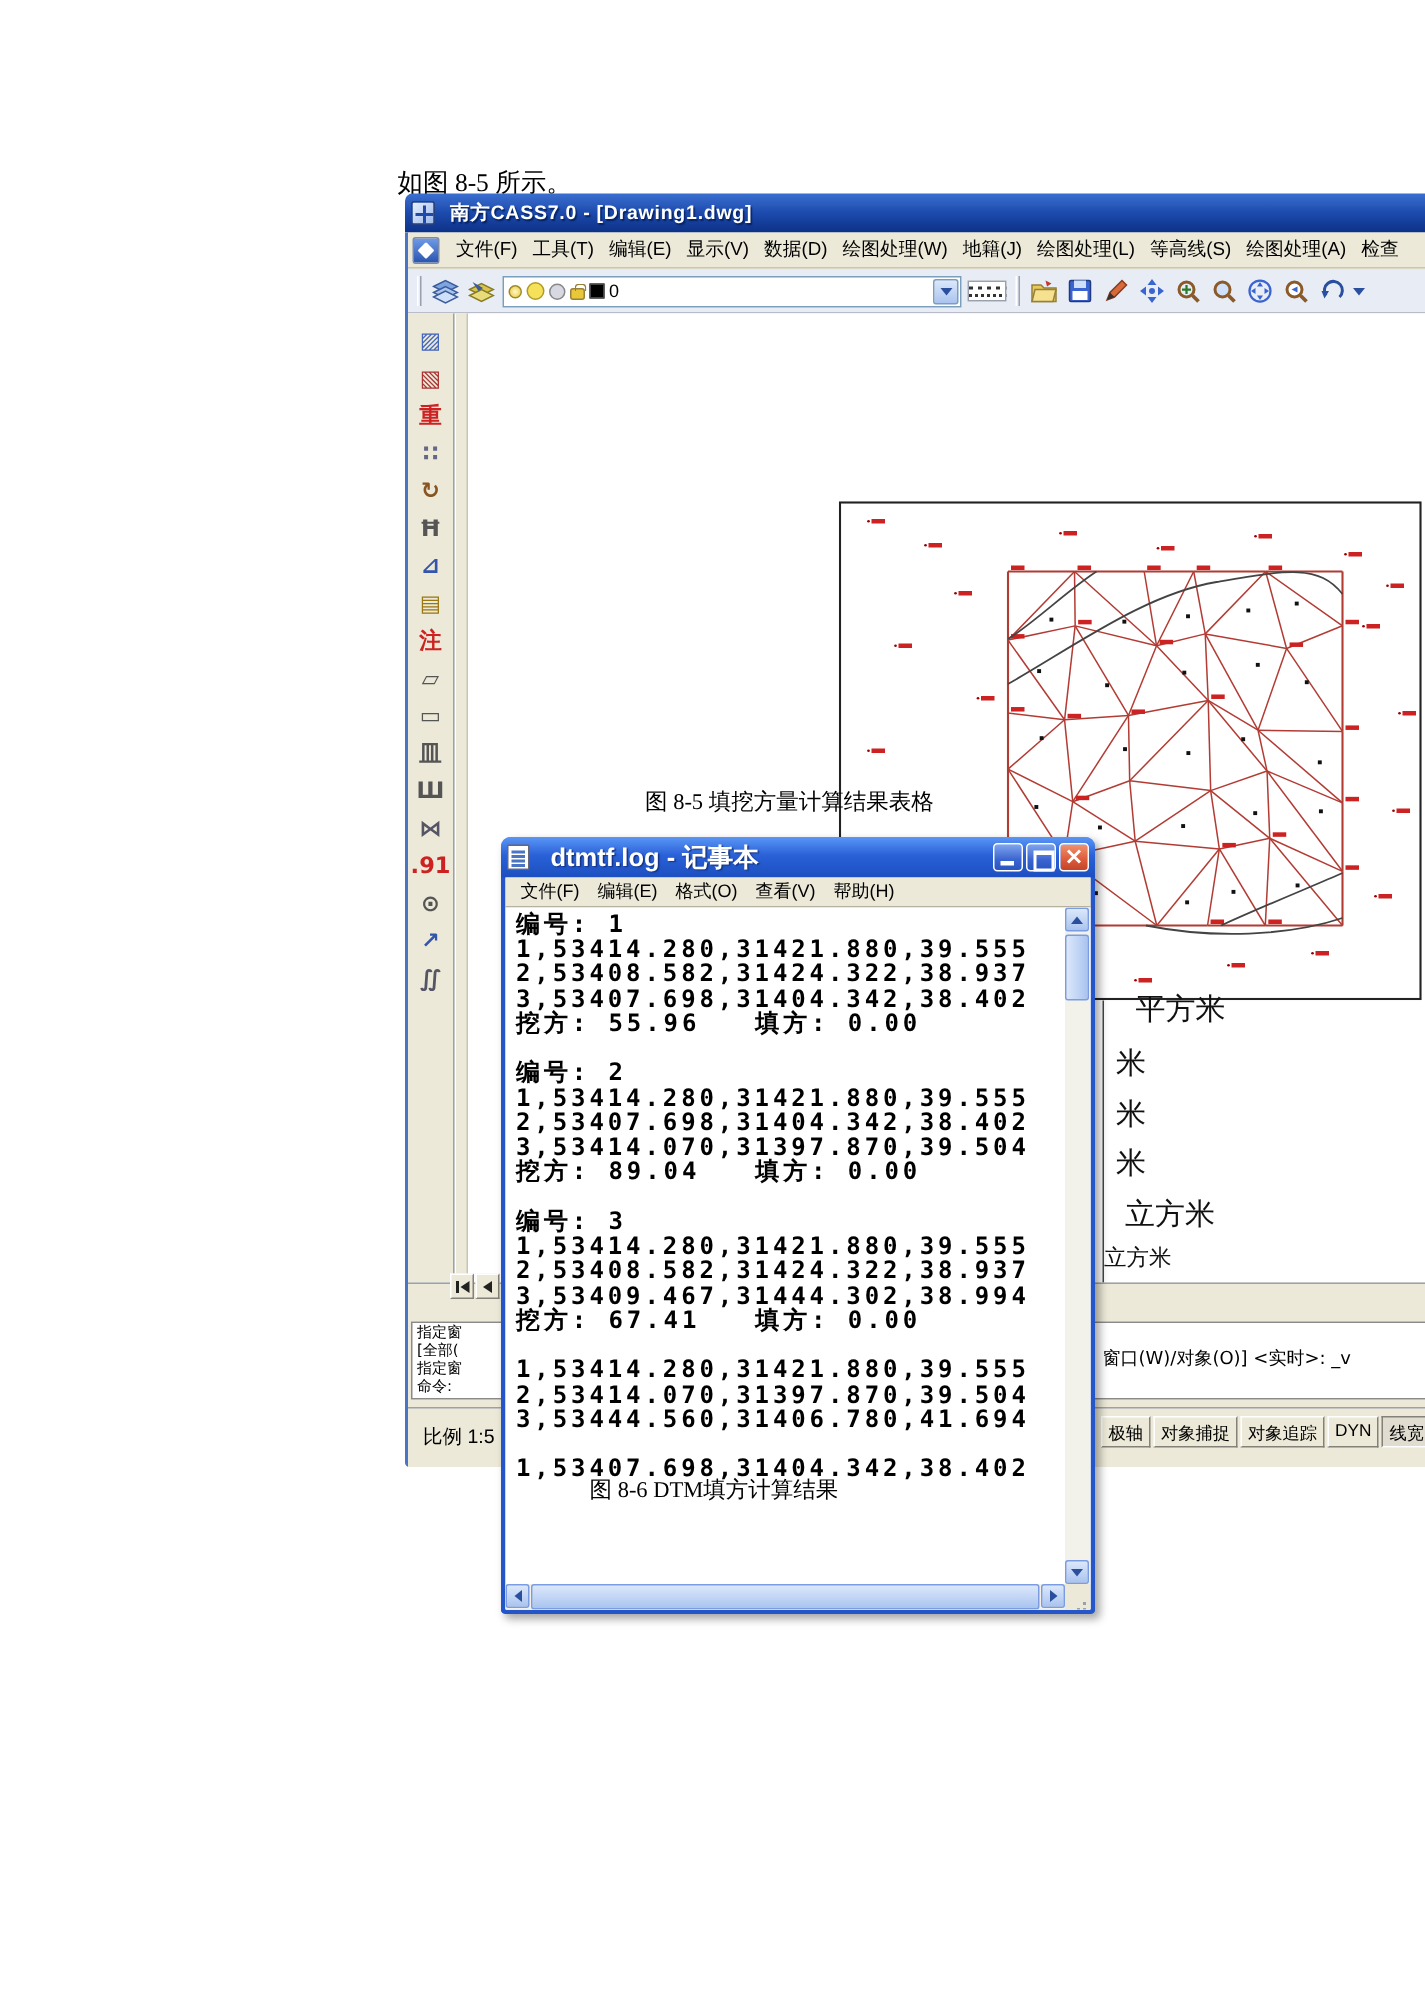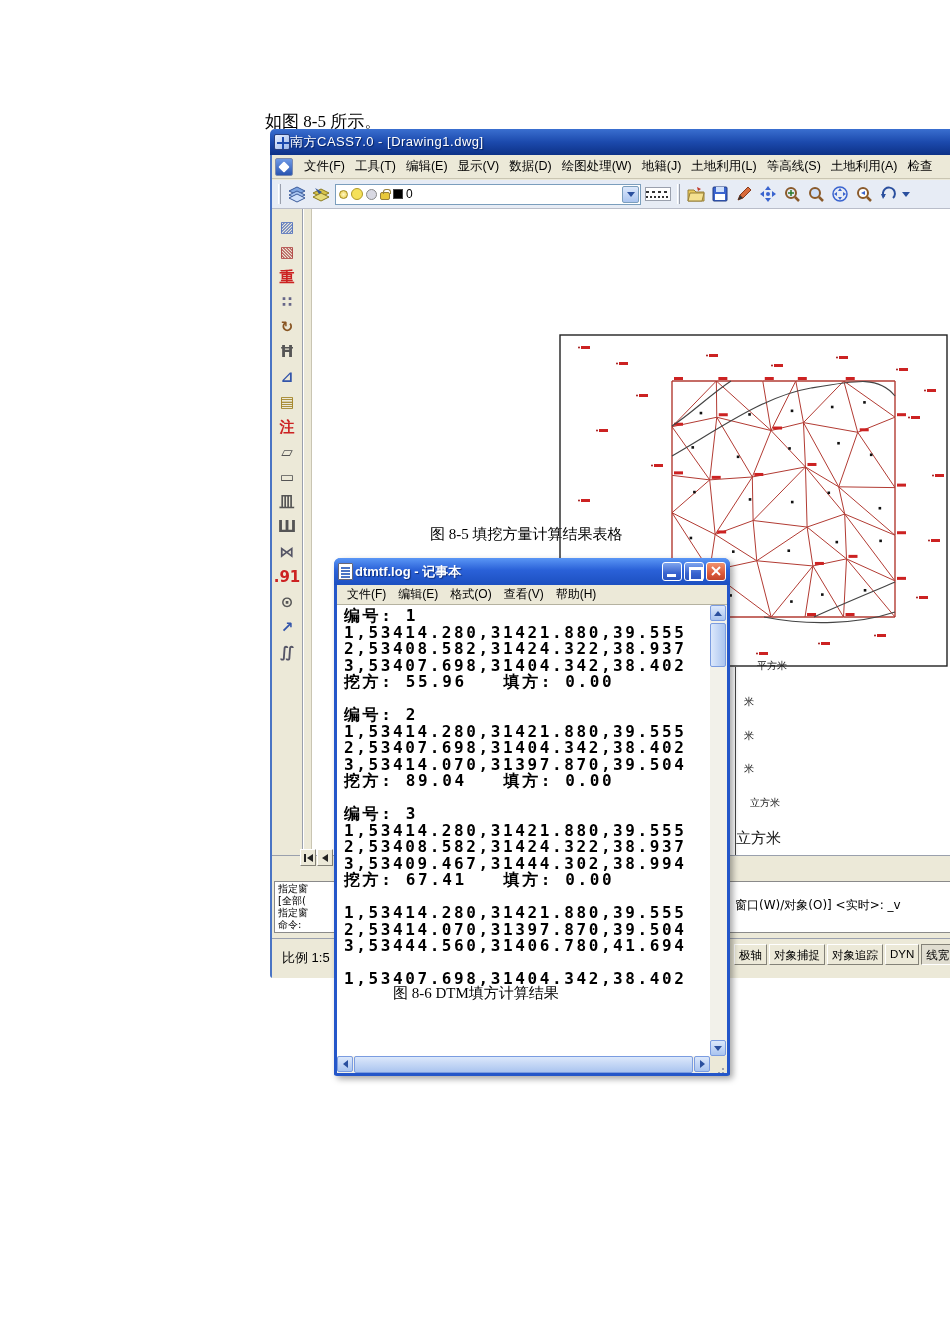--- a/index.html
+++ b/index.html
@@ -10,21 +10,21 @@
   #intro { left:265px; top:110px; font-size:17px; }
   #caption1 { left:430px; top:525px; font-size:15px; z-index:5; }
   #caption2 { left:393px; top:984px; font-size:15px; z-index:30; }
 
   
   #cass { position:absolute; left:270px; top:155px; width:690px; height:823px; z-index:1;
           border:2px solid #4a74c4; border-top:none; background:#ECE9D8; border-radius:0 0 3px 3px; }
   .cass-titlebar { position:absolute; left:-2px; top:-26px; width:690px; height:26px;
           background:linear-gradient(180deg,#3a6fd0 0%,#1c4aad 50%,#0d3187 100%);
           border-radius:5px 5px 0 0; display:flex; align-items:center; padding:0 4px; }
-  .cass-title { color:#fff; font-size:13px; font-weight:normal; margin-left:0;
+  .cass-title { color:#fff; font-size:13px; font-weight:bold; margin-left:10px;
           text-shadow:1px 1px 1px #05205e; letter-spacing:.5px; }
   .app-icon { width:16px; height:16px; background:linear-gradient(135deg,#e8f0ff,#9db8e8);
           border:1px solid #28407f; border-radius:2px; position:relative; }
   .app-icon:before { content:""; position:absolute; left:7px; top:2px; width:2px; height:12px; background:#1c4aad; }
   .app-icon:after  { content:""; position:absolute; left:2px; top:7px; width:12px; height:2px; background:#1c4aad; }
 
   .cass-menubar { position:absolute; left:0; top:0; width:100%; height:24px; background:#ECE9D8;
           border-bottom:1px solid #c9c5b2; display:flex; align-items:center; padding-left:3px; }
   .menu-app-icon { width:18px; height:18px; border:1px solid #7b8bb0; border-radius:2px;
           background:linear-gradient(180deg,#6f9ae6,#2a55b0); margin-right:6px; position:relative; }
@@ -60,21 +60,21 @@
           border-right:1px solid #9aa0ad; display:flex; flex-direction:column; align-items:center;
           padding-top:6px; gap:1px; }
   .sb-icon { width:24px; height:24px; display:flex; align-items:center; justify-content:center;
           font-size:15px; font-weight:bold; font-family:"DejaVu Sans", sans-serif; }
   .canvas-strip { position:absolute; left:32px; top:0; width:8px; height:646px; background:#ECE9D8; border-right:1px solid #c9c5b2; }
   .canvas { position:absolute; left:41px; top:0; right:0; height:646px; background:#fff; }
   .canvas-title { position:absolute; left:356px; top:84px; width:310px; text-align:center;
           font-size:26px; color:#1a1a1a; letter-spacing:5px; font-family:"DejaVu Sans", sans-serif; }
   #tin { position:absolute; left:287px; top:125px; width:389px; height:333px; }
 
-  .tbl-frag { position:absolute; font-size:10px; color:#111; font-family:"DejaVu Sans", sans-serif; }
+  .tbl-frag { position:absolute; font-size:20px; color:#111; font-family:"DejaVu Sans", sans-serif; }
   .tbl-vline { position:absolute; left:463px; top:458px; width:1px; height:239px; background:#444; }
   .tbl-hline1 { position:absolute; left:463px; top:665px; width:227px; height:1px; background:#444; }
   .tbl-hline2 { position:absolute; left:463px; top:697px; width:227px; height:1px; background:#444; }
 
   .tabs-row { position:absolute; left:0; top:700px; width:100%; height:23px; background:#ECE9D8; border-top:1px solid #9aa0ad; }
   .tab-nav { position:absolute; left:28px; top:-7px; display:flex; gap:1px; }
   .tab-btn { width:16px; height:17px; background:#ECE9D8; border:1px solid #fff; border-right-color:#848278;
           border-bottom-color:#848278; display:flex; align-items:center; justify-content:center; }
   .tri-left { width:0; height:0; border-top:4px solid transparent; border-bottom:4px solid transparent; border-right:6px solid #222; }
   .bar-left { width:2px; height:8px; background:#222; margin-right:1px; }
@@ -96,21 +96,21 @@
   
   #notepad { position:absolute; left:334px; top:558px; width:396px; height:518px; z-index:10;
           border:3px solid #2456c9; border-top:none; border-radius:7px 7px 3px 3px;
           background:#fff; box-shadow:3px 3px 6px rgba(0,0,0,.35); }
   .np-titlebar { position:absolute; left:-3px; top:0; width:396px; height:27px;
           background:linear-gradient(180deg,#5a96f5 0%,#2a61d8 45%,#1c4fc0 100%);
           border-radius:6px 6px 0 0; display:flex; align-items:center; padding:0 4px; }
   .np-icon { width:15px; height:17px; background:#fff; border:1px solid #667; border-radius:1px; position:relative; }
   .np-icon:before { content:""; position:absolute; left:2px; top:3px; width:9px; height:1.5px; background:#4a74c4;
           box-shadow:0 3px 0 #4a74c4, 0 6px 0 #4a74c4, 0 9px 0 #4a74c4; }
-  .np-title { color:#fff; font-size:13px; font-weight:bold; margin-left:2px; text-shadow:1px 1px 1px #11307e; }
+  .np-title { color:#fff; font-size:17px; font-weight:bold; margin-left:14px; text-shadow:1px 1px 1px #11307e; }
   .np-buttons { margin-left:auto; display:flex; gap:2px; }
   .np-btn { width:20px; height:19px; border:1px solid #fff; border-radius:3px;
           background:linear-gradient(180deg,#7fa5ee,#3a64cf 60%,#2a54c0); position:relative; }
   .np-btn.close { background:linear-gradient(180deg,#f0926e,#dd5a3a 60%,#c2442a); }
   .np-btn.min:before { content:""; position:absolute; left:4px; bottom:3px; width:9px; height:3px; background:#fff; }
   .np-btn.max:before { content:""; position:absolute; left:4px; top:4px; width:10px; height:9px; border:2px solid #fff; border-top-width:3px; }
   .np-menubar { position:absolute; left:0; top:27px; width:100%; height:20px; background:#ECE9D8;
           border-bottom:1px solid #b5b2a0; display:flex; align-items:center; padding-left:4px; }
   .np-menu-item { font-size:12px; color:#000; padding:2px 6px; white-space:nowrap; }
   .np-content { position:absolute; left:0; top:47px; width:100%; bottom:0; background:#fff; overflow:hidden; }
@@ -150,23 +150,23 @@
 
   <div class="cass-menubar">
     <div class="menu-app-icon"></div>
     <span class="cass-menu-item">文件(F)</span>
       <span class="cass-menu-item">工具(T)</span>
       <span class="cass-menu-item">编辑(E)</span>
       <span class="cass-menu-item">显示(V)</span>
       <span class="cass-menu-item">数据(D)</span>
       <span class="cass-menu-item">绘图处理(W)</span>
       <span class="cass-menu-item">地籍(J)</span>
-      <span class="cass-menu-item">土地利用(L)</span>
+      <span class="cass-menu-item">绘图处理(L)</span>
       <span class="cass-menu-item">等高线(S)</span>
-      <span class="cass-menu-item">土地利用(A)</span>
+      <span class="cass-menu-item">绘图处理(A)</span>
       <span class="cass-menu-item">检查</span>
   </div>
 
   <div class="cass-toolbar">
     <div class="grip"></div>
     <div class="tb-icon">
       <svg width="18" height="18" viewBox="0 0 18 18">
           <path d="M1 6 L9 2 L17 6 L9 10 Z" fill="#7fa5e0" stroke="#3a5a9a"></path>
           <path d="M1 10 L9 6 L17 10 L9 14 Z" fill="#a8c4ef" stroke="#3a5a9a"></path>
           <path d="M1 13 L9 9 L17 13 L9 17 Z" fill="#cfe0fa" stroke="#3a5a9a"></path>

